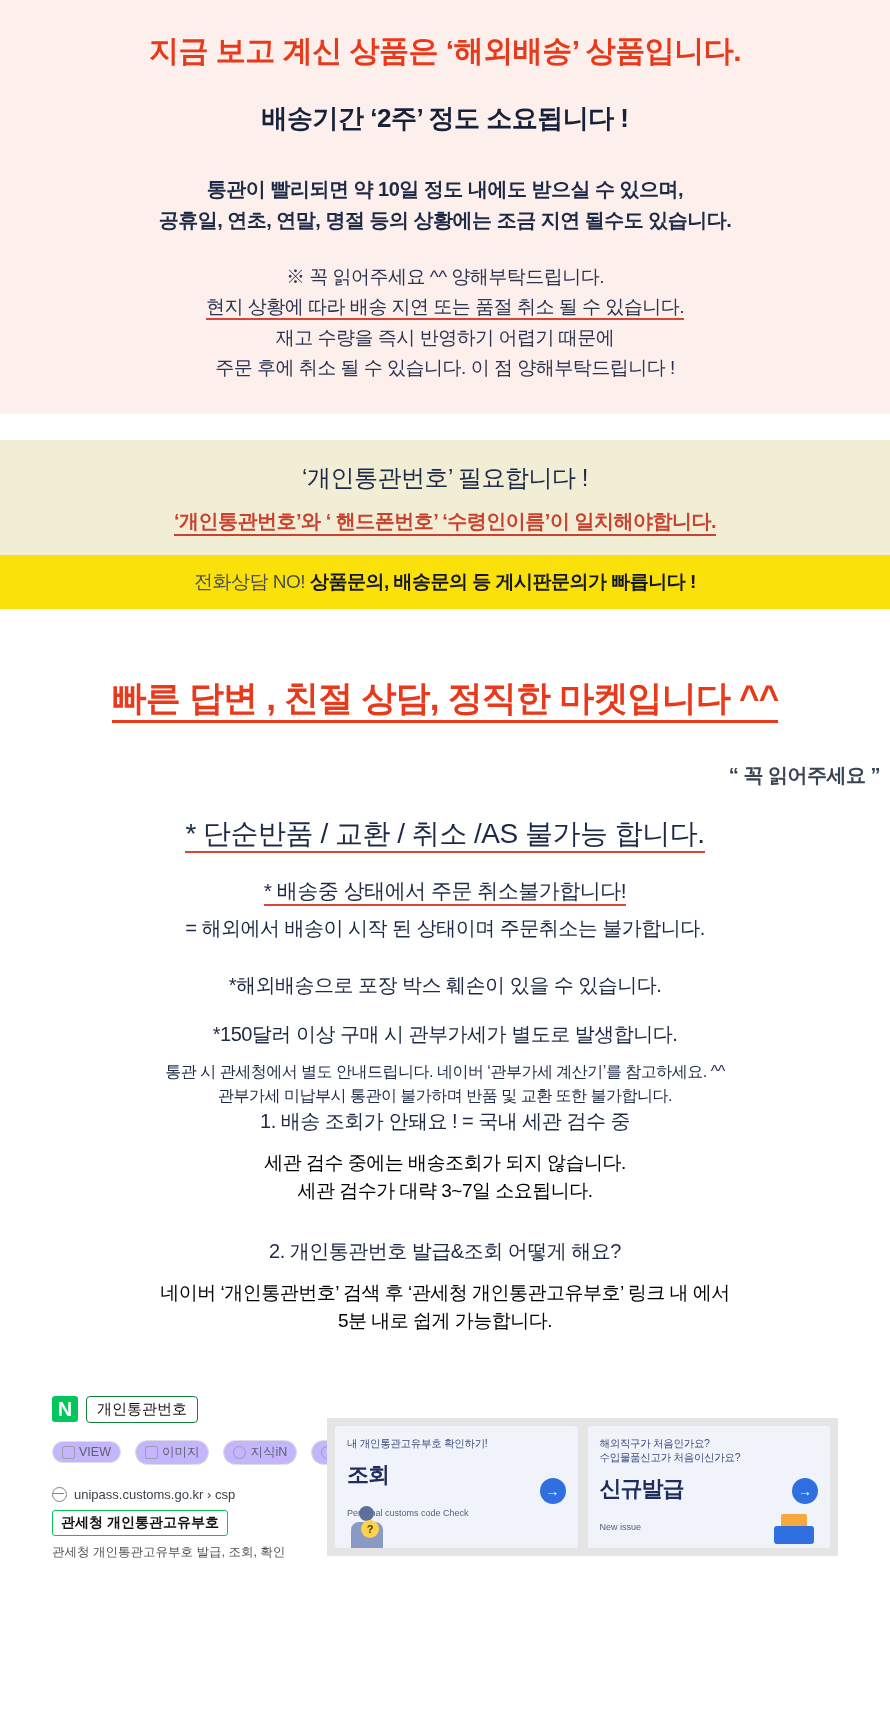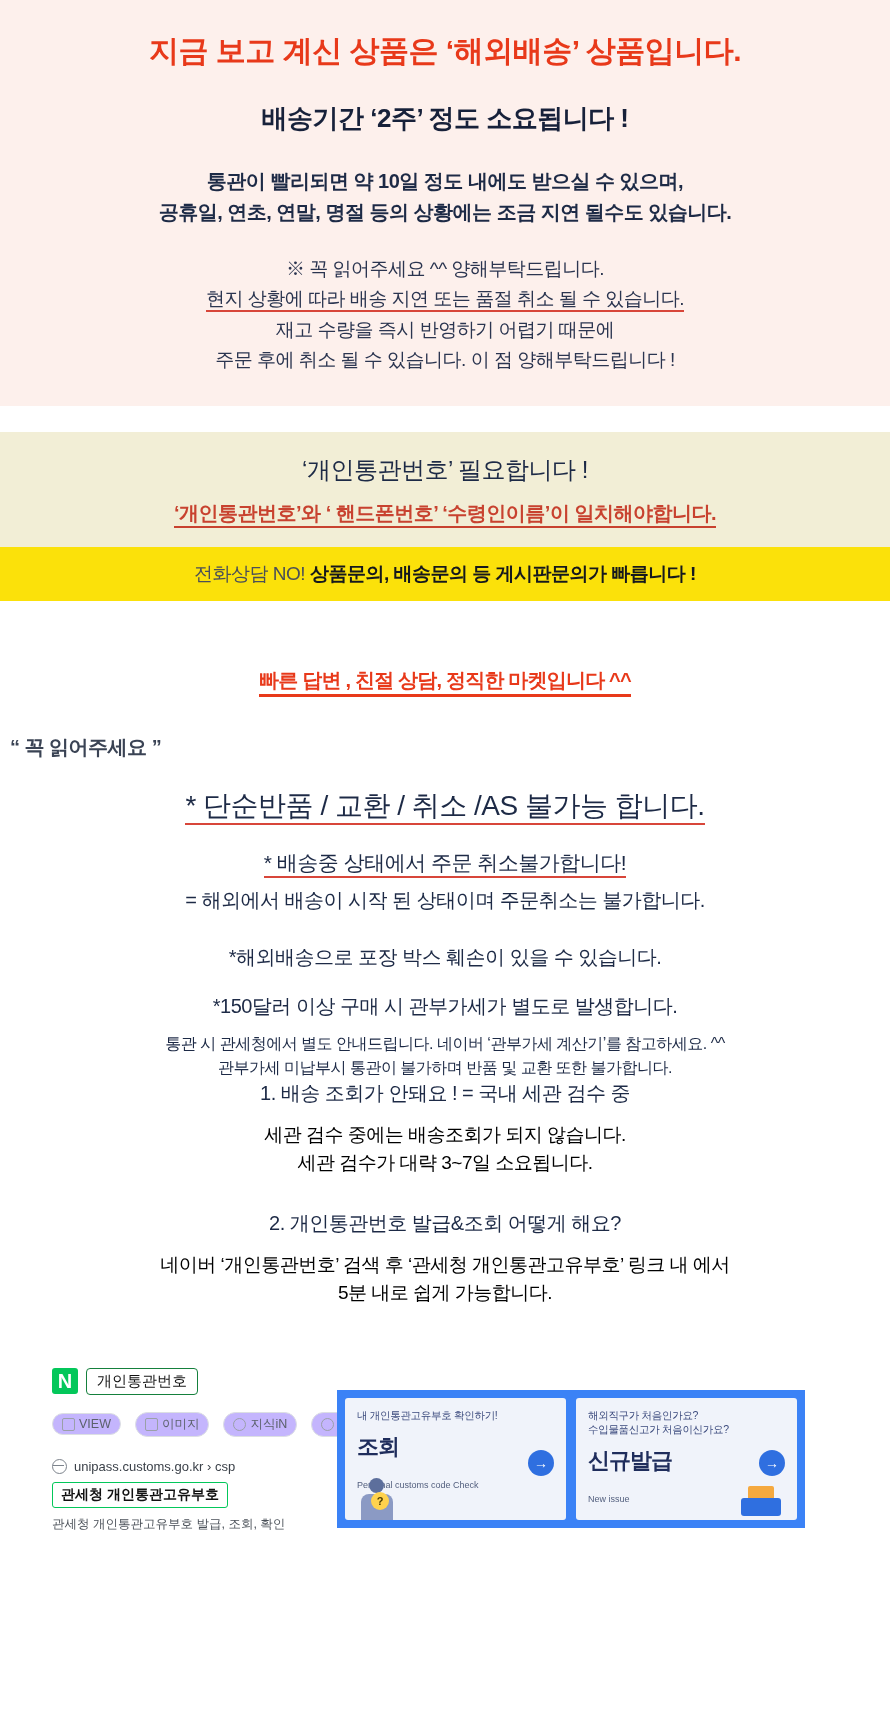--- a/index.html
+++ b/index.html
@@ -35,21 +35,21 @@
   .sec-ship{
     background:#fdf0ec;
     padding:16px 10px 30px 10px;
   }
   .sec-ship .t1{
     text-align:center;
     font-size:26px;
     font-weight:bold;
     color:#17213a;
     letter-spacing:-0.5px;
-    margin-bottom:30px;
+    margin-bottom:38px;
   }
   .sec-ship .t2{
     text-align:center;
     font-size:20px;
     font-weight:bold;
     color:#1d2a46;
     line-height:1.55;
     letter-spacing:-0.5px;
   }
   .sec-ship .t3{
@@ -106,31 +106,31 @@
   .sec-yellow .grey{color:#4a4f58;}
   .sec-yellow .blk{font-weight:bold;color:#15181d;}
 
   
   .sec-market{
     background:#ffffff;
     padding:66px 10px 10px 10px;
   }
   .sec-market .m-title{
     text-align:center;
-    font-size:20px;
+    font-size:35px;
     font-weight:bold;
     color:#e8391a;
     letter-spacing:-0.8px;
   }
   .sec-market .m-title .u{
     border-bottom:3px solid #e8391a;
     padding-bottom:3px;
   }
   .quote{
-    text-align:left;
+    text-align:right;
     font-size:20px;
     font-weight:bold;
     color:#3a4354;
     letter-spacing:-0.5px;
     margin:40px 0 26px 0;
   }
   .li-1{
     text-align:center;
     font-size:28px;
     color:#1d2a46;
@@ -277,23 +277,23 @@
   }
   .n-desc{
     margin-top:8px;
     font-size:12.5px;
     color:#4a5058;
   }
 
   
   .blue-card{
     position:absolute;
-    left:337px; top:22px;
-    width:468px; height:138px;
-    background:#3b82f6;
+    left:327px; top:22px;
+    width:511px; height:138px;
+    background:#e5e5e5;
     overflow:hidden;
   }
   .bc-inner{
     display:flex;
     height:100%;
     gap:10px;
     padding:8px;
     box-sizing:border-box;
   }
   .bc-panel{

